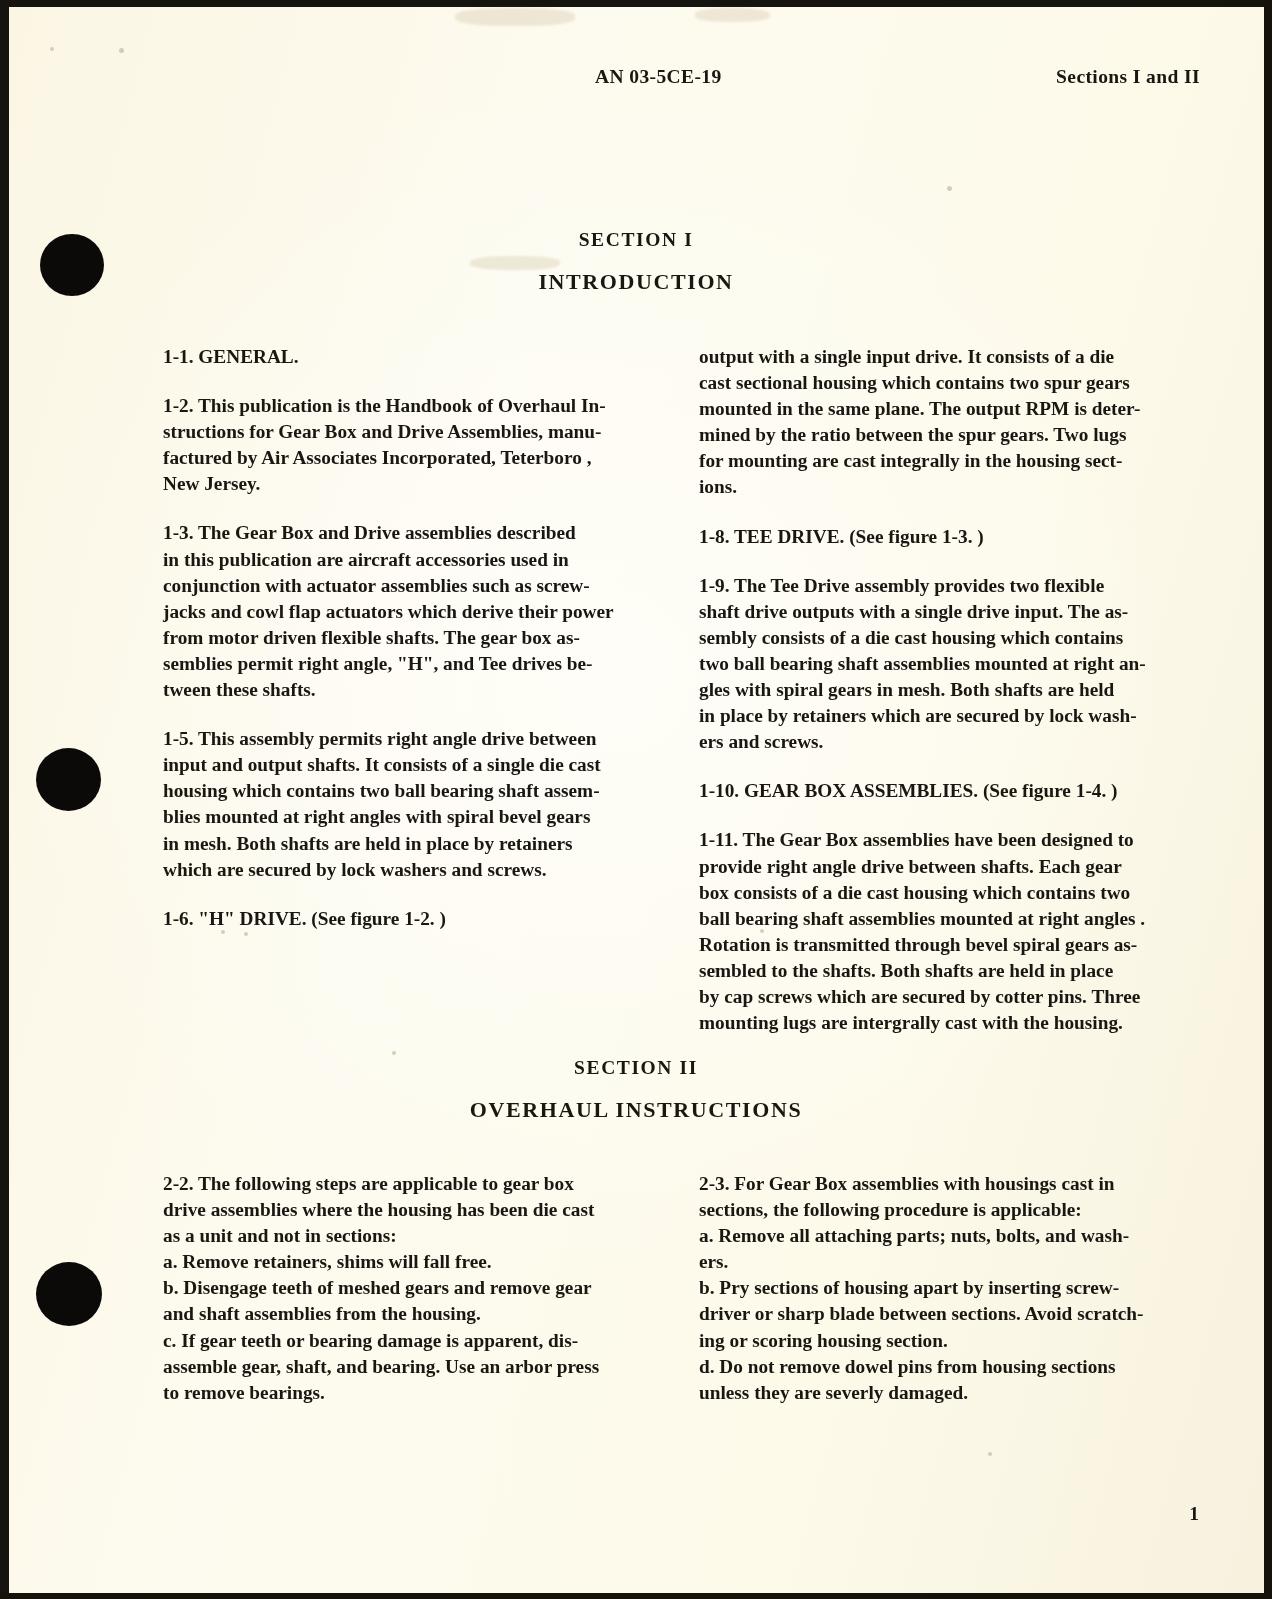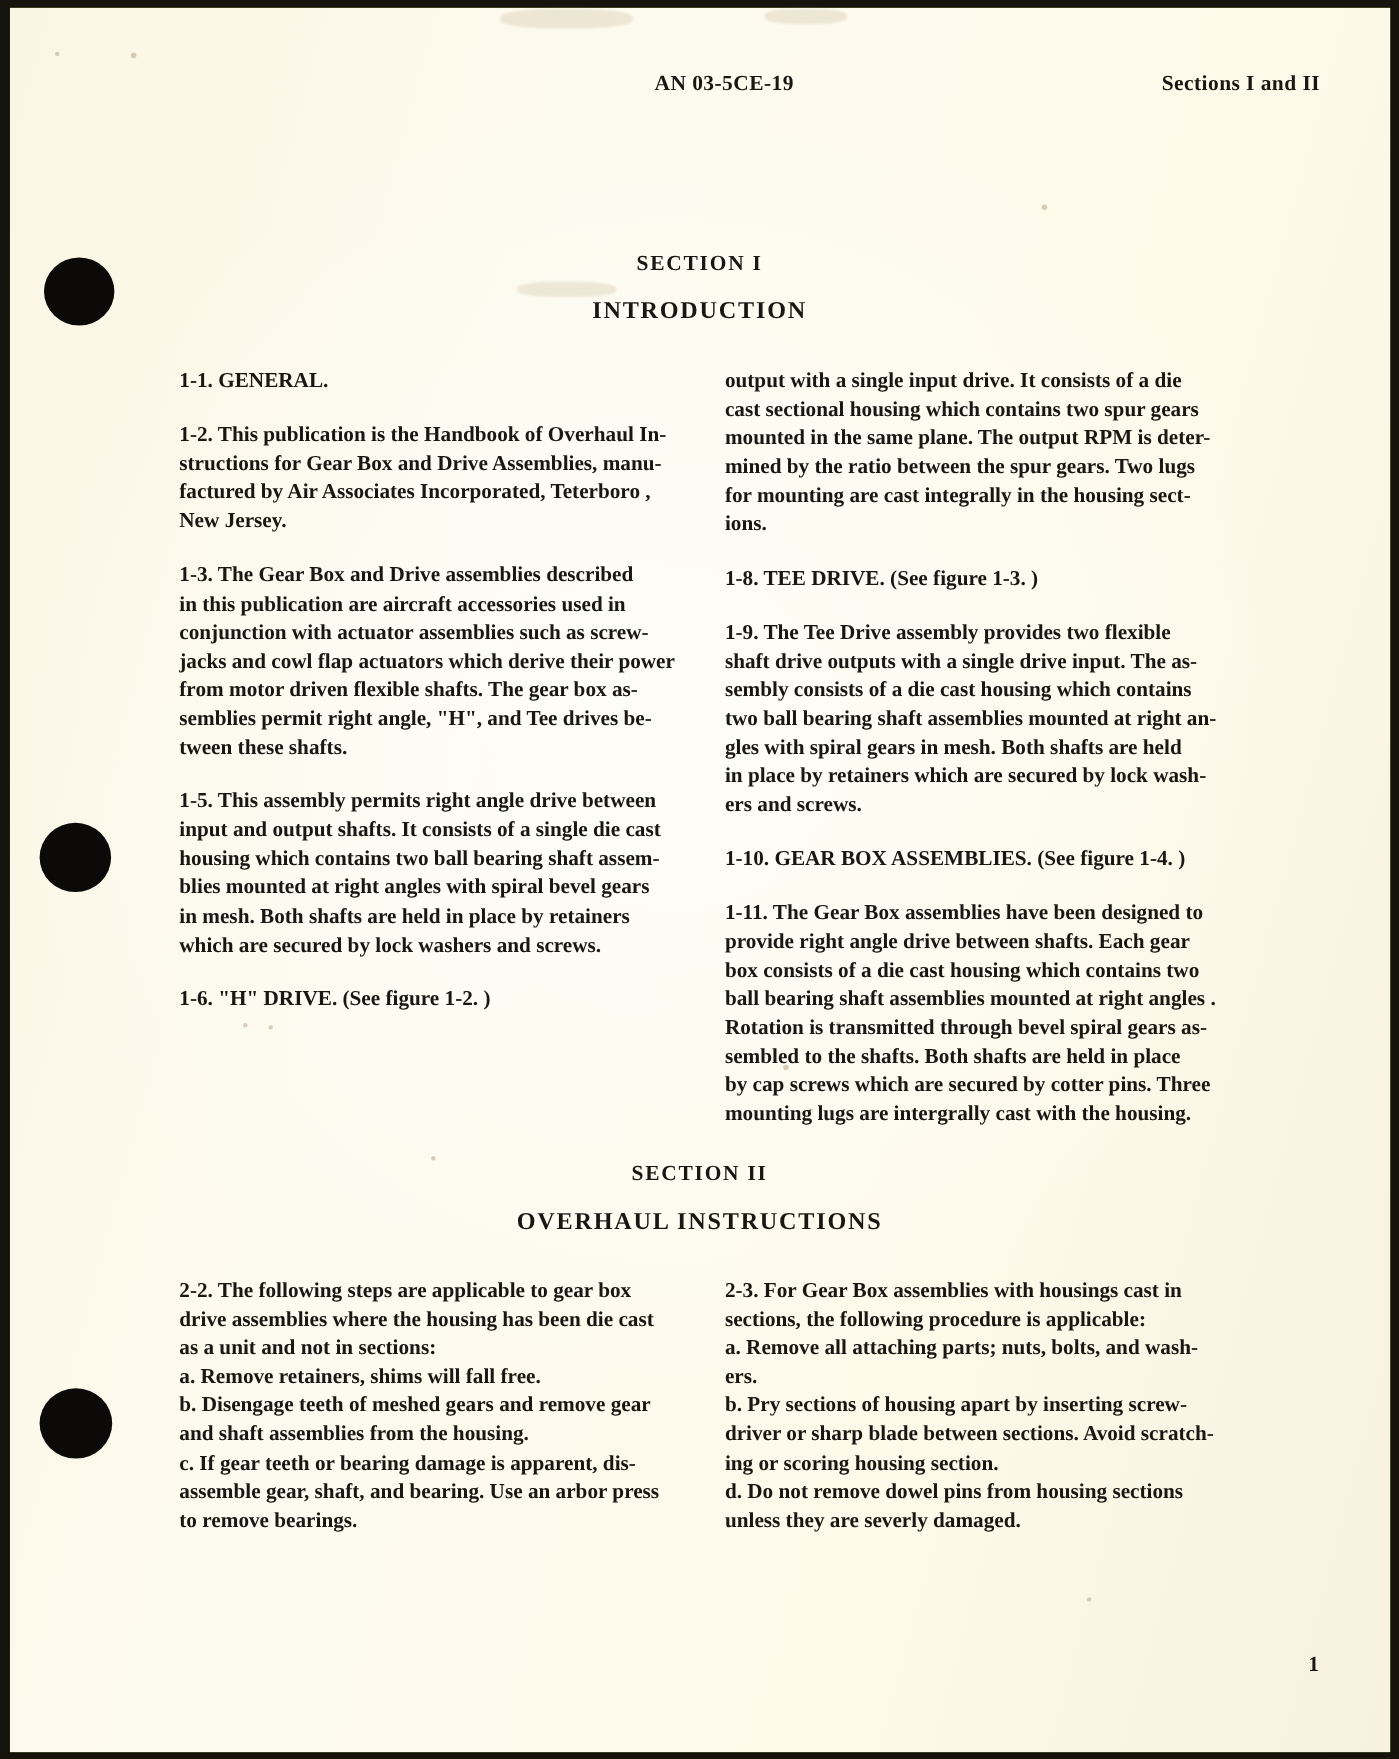--- a/index.html
+++ b/index.html
@@ -4,21 +4,21 @@
 <style>
   html, body {
     margin: 0;
     padding: 0;
     background: #0c0c0a;
   }
   .page {
     position: relative;
     width: 1272px;
     height: 1599px;
-    background: #4d7c0f;
+    background: #0f766e;
     overflow: hidden;
     font-family: "Liberation Serif", "DejaVu Serif", serif;
     color: #1a1713;
     box-sizing: border-box;
   }
   
   .scan-edge {
     position: absolute;
     pointer-events: none;
   }
@@ -104,24 +104,24 @@
   #cols-two { top: 1155px; }
 
   .col {
     position: absolute;
     width: 487px;
     font-size: 19.3px;
     line-height: 26.1px;
     font-weight: bold;
   }
   .col.left  { left: 163px; }
-  .col.right { left: 659px; }
+  .col.right { left: 699px; }
 
   .para {
-    margin: 6px 0 23px 0;
+    margin: 16px 0 23px 0;
     white-space: pre-line;
   }
   .para.tight { margin-bottom: 0; }
   .para.sub {
     margin: 0;
     text-indent: 0;
   }
 
   .page-no {
     position: absolute;

